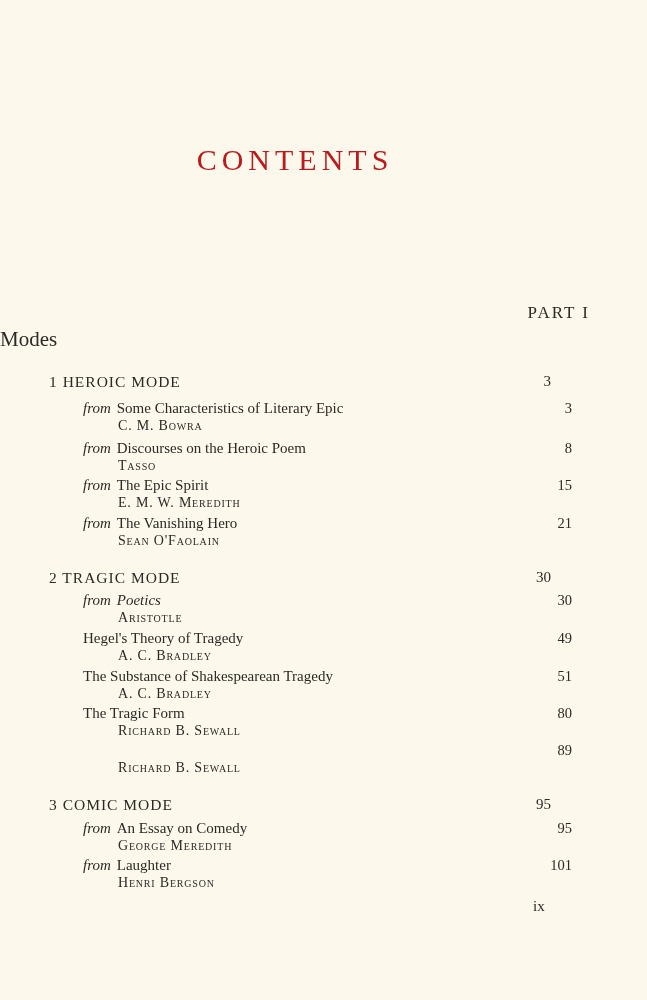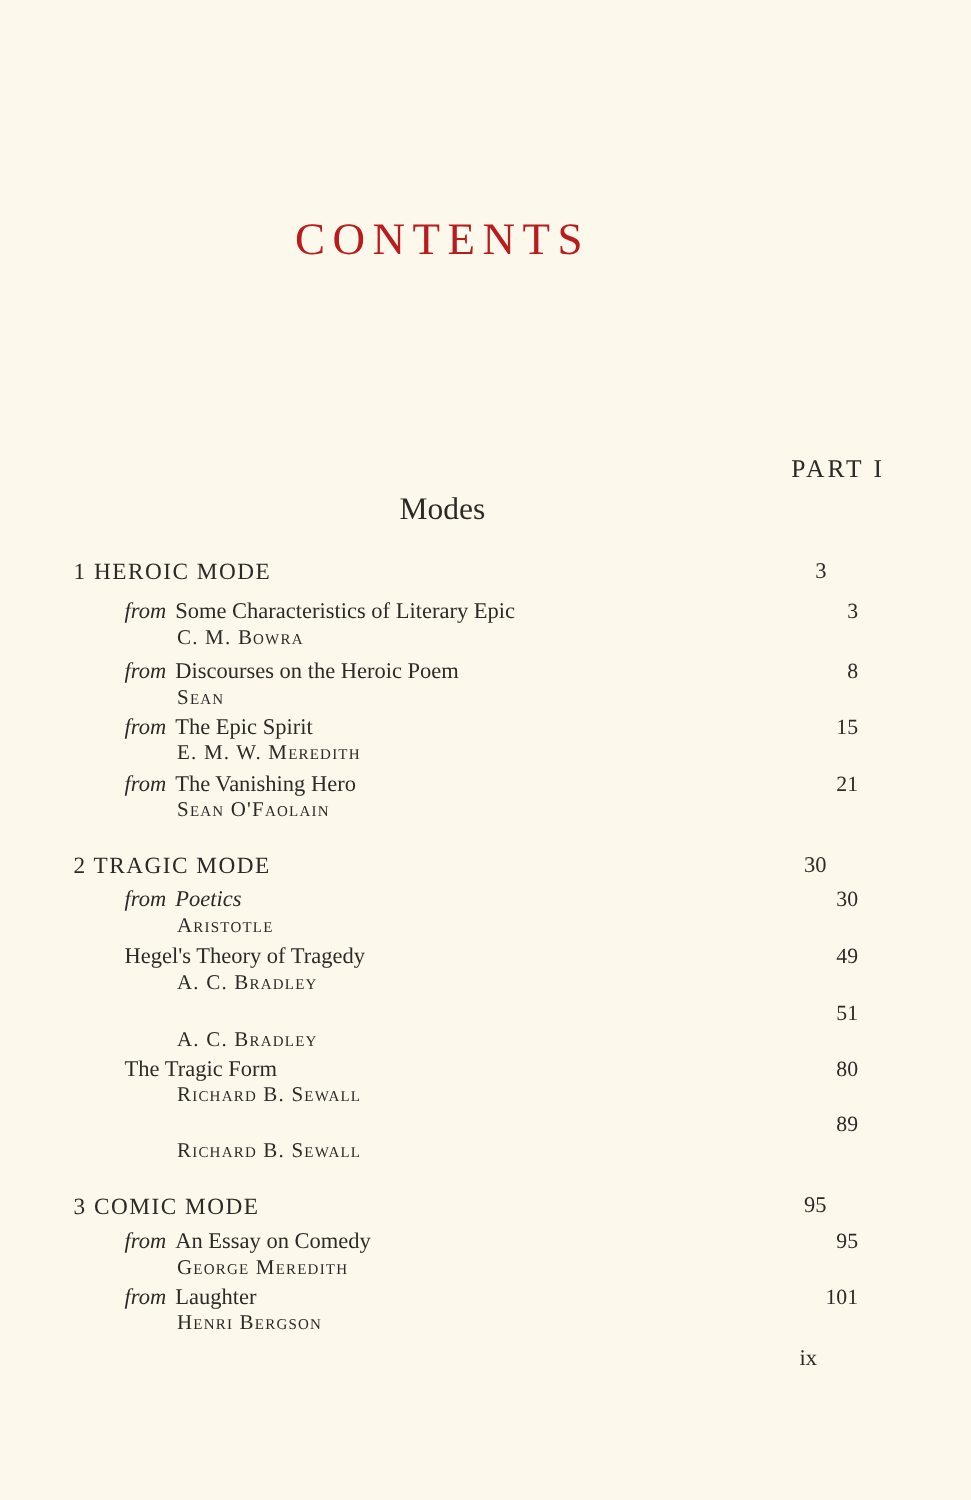--- a/index.html
+++ b/index.html
@@ -16,21 +16,21 @@
       text-align: center;
       font-size: 30px; letter-spacing: 5px;
       color: #b91c1c;
     }
     .part-label {
       position: absolute; top: 303px; left: 0; width: 590px;
       text-align: right; font-size: 17px; letter-spacing: 2px;
     }
     .part-name {
       position: absolute; top: 327px; left: 0; width: 590px;
-      text-align: center; font-size: 21px;
+      text-align: left; font-size: 21px;
     }
     .sec {
       position: absolute; left: 49px; width: 502px;
       font-size: 15.5px; letter-spacing: 1px;
     }
     .pg {
       position: absolute; right: 0; top: 0;
       font-size: 15px; letter-spacing: 0;
     }
     .entry { position: absolute; left: 62px; width: 489px; font-size: 15px; margin-left: 21px; }
@@ -56,21 +56,21 @@
   <span>1 HEROIC MODE</span>
   <span class="pg">3</span>
 </div>
 <div class="entry" style="top:400px">
   <span class="from">from</span><span>Some Characteristics of Literary Epic</span>
   <span class="auth">C. M. Bowra</span>
   <span class="pg">3</span>
 </div>
 <div class="entry" style="top:440px">
   <span class="from">from</span><span>Discourses on the Heroic Poem</span>
-  <span class="auth">Sean</span>
+  <span class="auth">Tasso</span>
   <span class="pg">8</span>
 </div>
 <div class="entry" style="top:477px">
   <span class="from">from</span><span>The Epic Spirit</span>
   <span class="auth">E. M. W. Meredith</span>
   <span class="pg">15</span>
 </div>
 <div class="entry" style="top:515px">
   <span class="from">from</span><span>The Vanishing Hero</span>
   <span class="auth">Sean O'Faolain</span>
@@ -85,20 +85,21 @@
   <span class="from">from</span><span style="font-style:italic">Poetics</span>
   <span class="auth">Aristotle</span>
   <span class="pg">30</span>
 </div>
 <div class="entry" style="top:630px">
   <span>Hegel's Theory of Tragedy</span>
   <span class="auth">A. C. Bradley</span>
   <span class="pg">49</span>
 </div>
 <div class="entry" style="top:668px">
+  <span>The Substance of Shakespearean Tragedy</span>
   <span class="auth">A. C. Bradley</span>
   <span class="pg">51</span>
 </div>
 <div class="entry" style="top:705px">
   <span>The Tragic Form</span>
   <span class="auth">Richard B. Sewall</span>
   <span class="pg">80</span>
 </div>
 <div class="entry" style="top:742px">
   <span class="auth">Richard B. Sewall</span>

